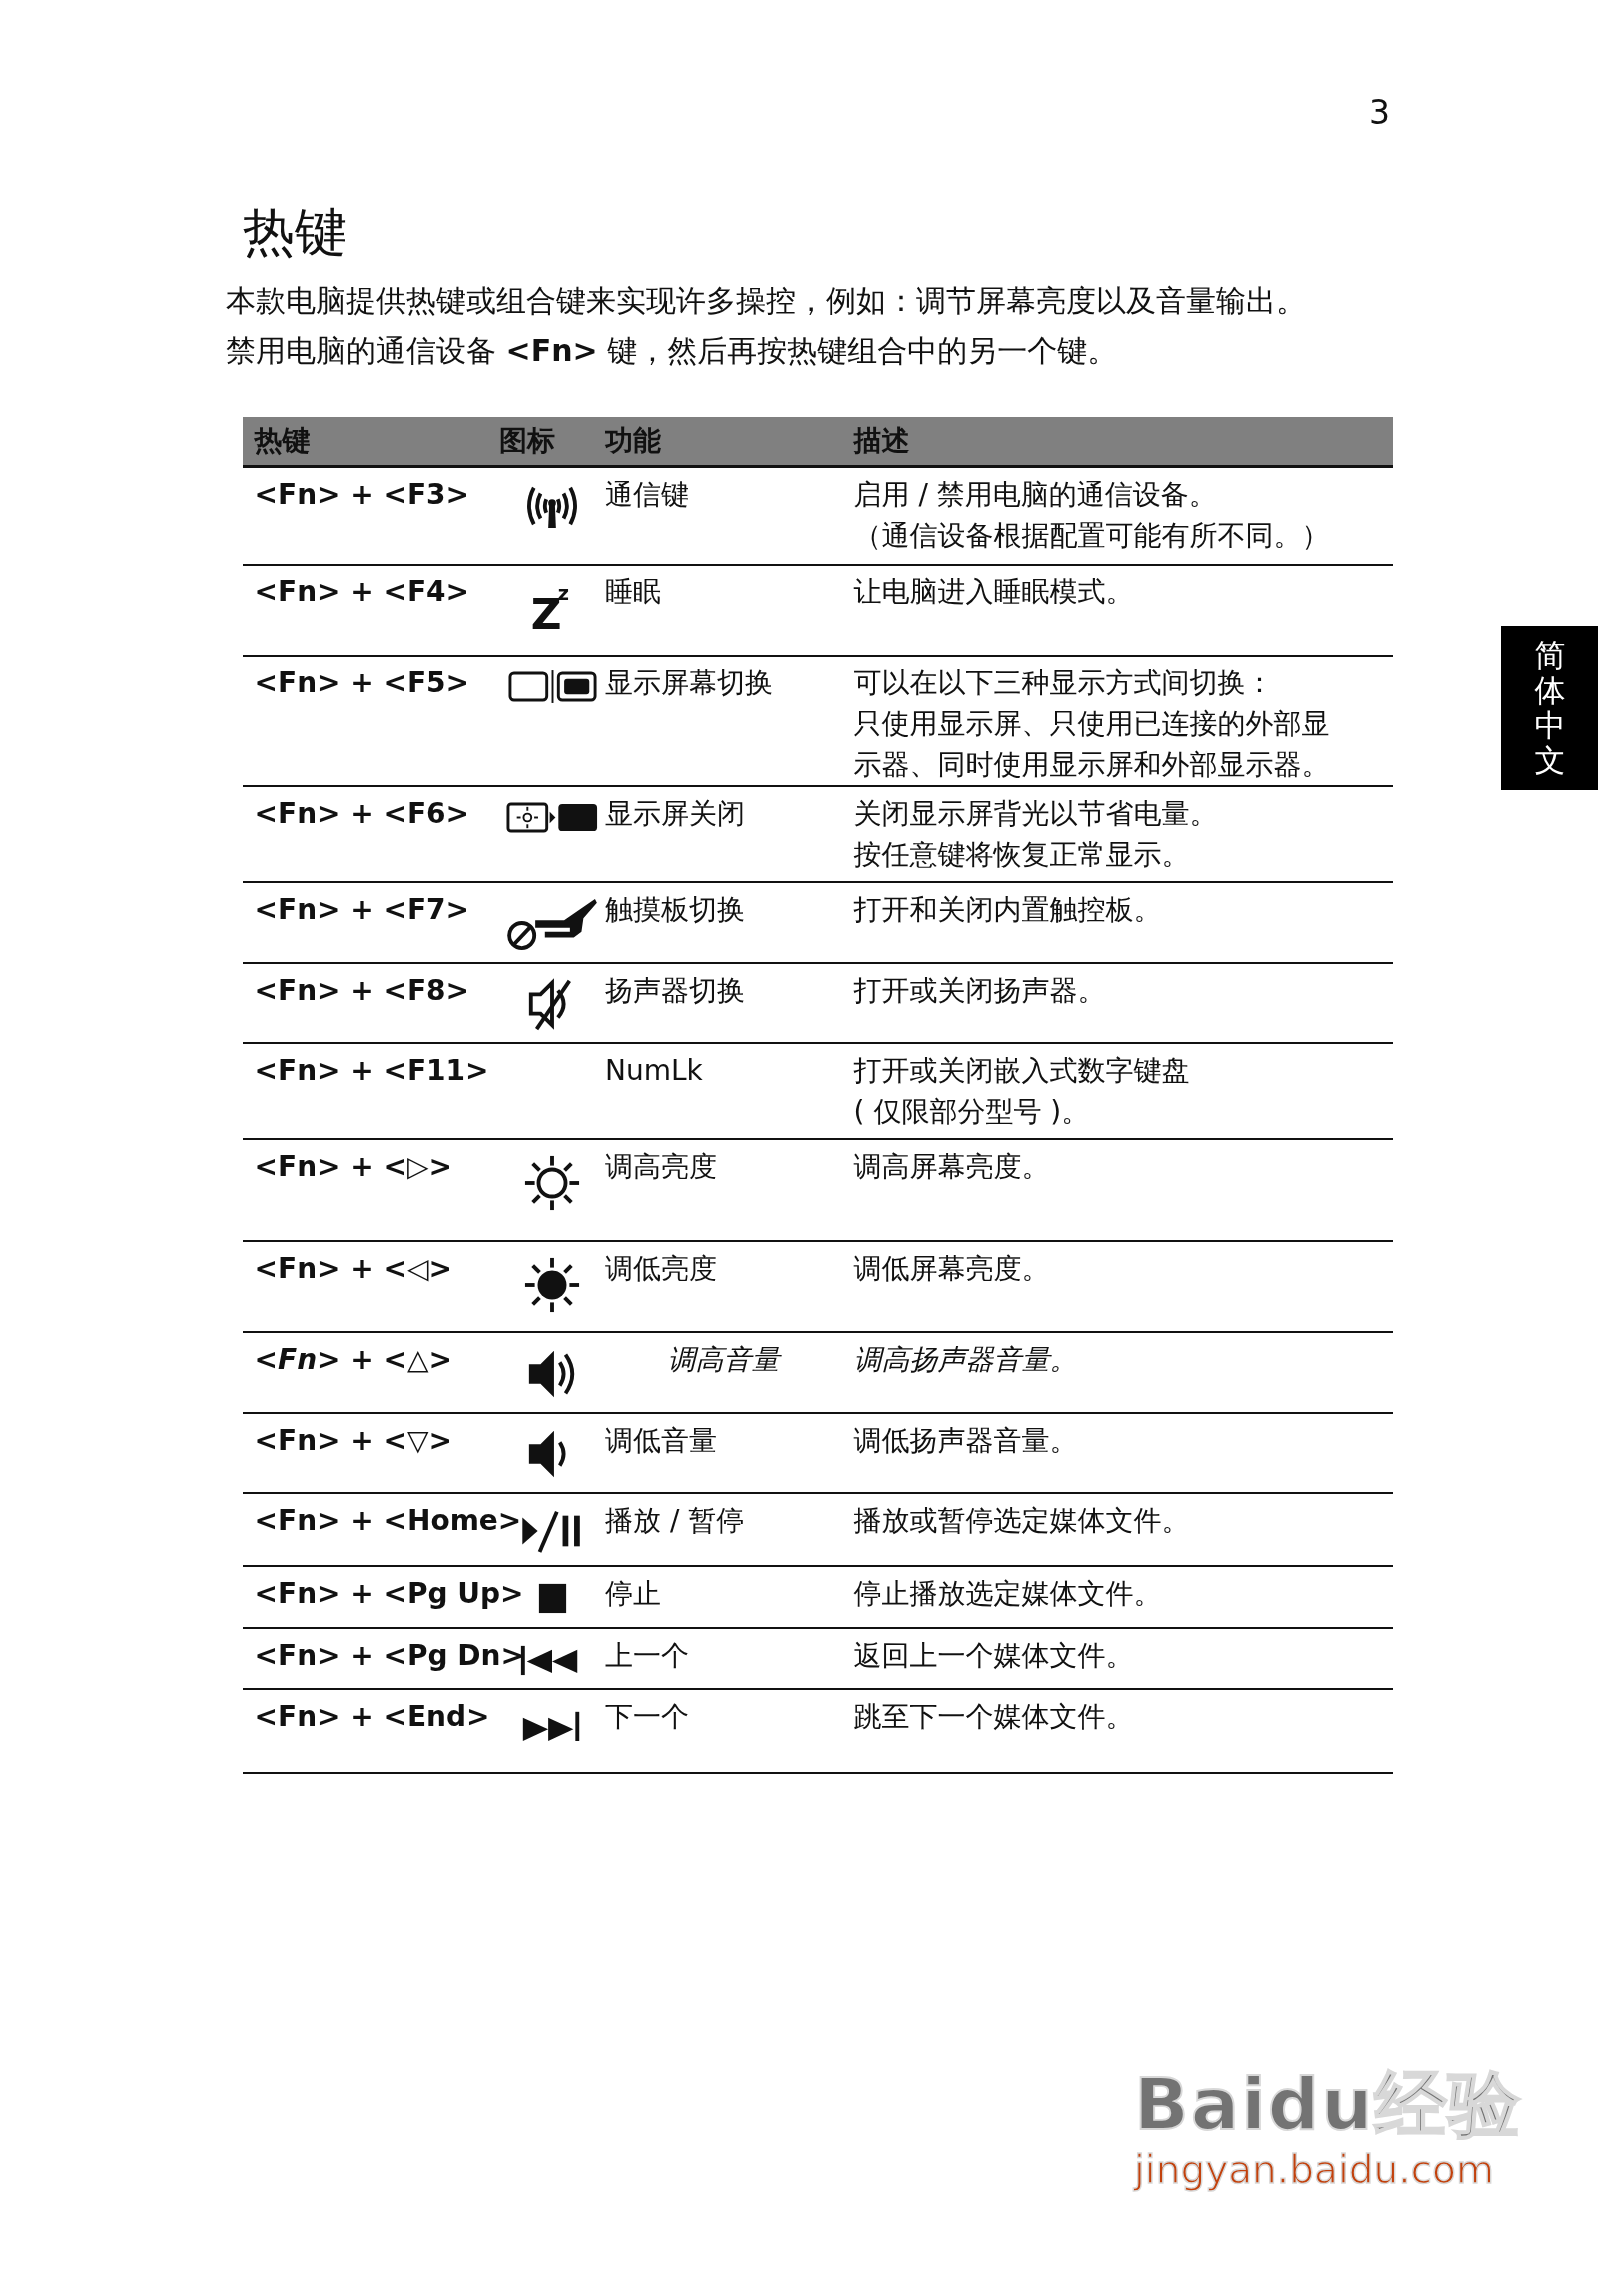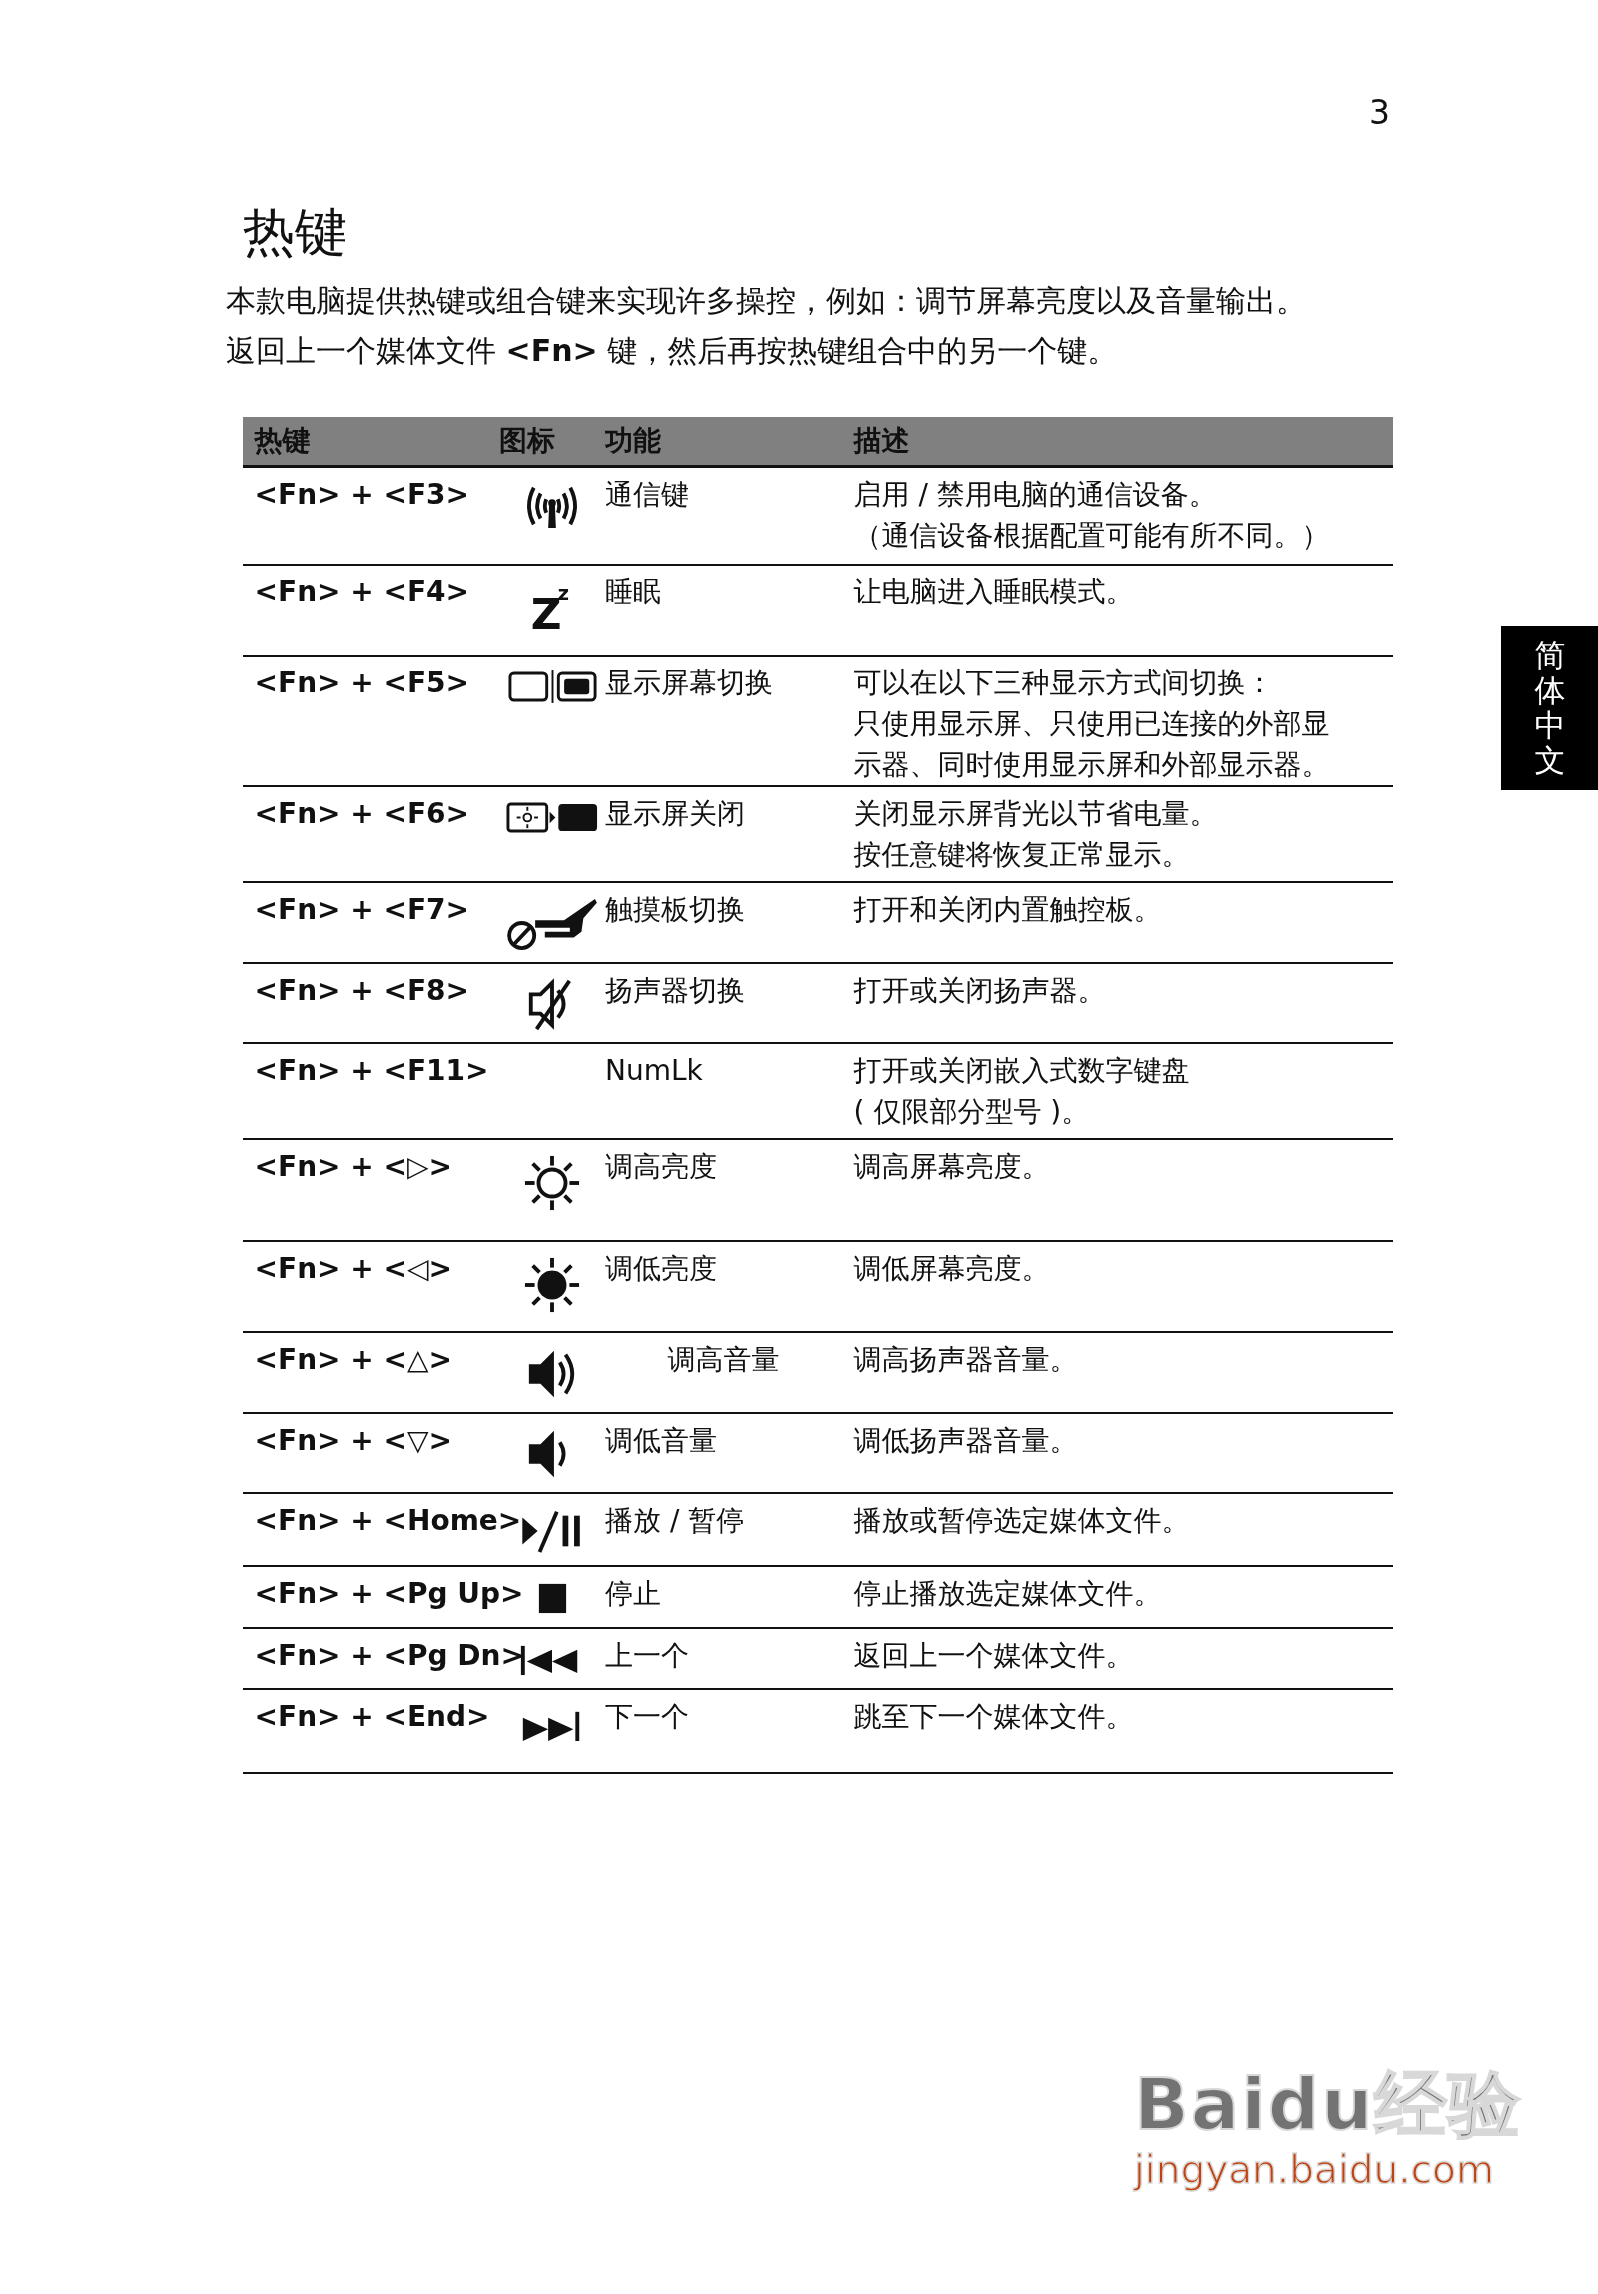--- a/index.html
+++ b/index.html
@@ -20,21 +20,21 @@
   .watermark .brand{font-size:72px;font-weight:bold;letter-spacing:1.9px;-webkit-text-stroke:1.9px #d8d8d8;color:#737373;}
   .watermark .url{font-size:39px;-webkit-text-stroke:1.4px #d8d8d8;color:#c2410c;display:block;margin-top:-5.8px;}
 </style>
 </head>
 <body>
 
 <div class="page-num">3</div>
 <h1 class="title">热键</h1>
 <div class="intro">
   <span class="line">本款电脑提供热键或组合键来实现许多操控，例如：调节屏幕亮度以及音量输出。</span>
-  <span class="line"><span>返回上一个媒体文件 </span><b>&lt;Fn&gt;</b><span> 键，然后再按热键组合中的另一个键。</span></span>
+  <span class="line"><span>禁用电脑的通信设备 </span><b>&lt;Fn&gt;</b><span> 键，然后再按热键组合中的另一个键。</span></span>
 </div>
 
 <table>
   <colgroup>
       <col style="width:256px">
       <col style="width:106px">
       <col style="width:237px">
       <col style="width:551px">
     </colgroup>
   <thead>
@@ -178,21 +178,21 @@
               <line x1="43" y1="43" x2="50" y2="50"></line>
               <line x1="50" y1="10" x2="43" y2="17"></line>
               <line x1="17" y1="43" x2="10" y2="50"></line>
             </g>
           </svg></td>
         <td style="padding-left: 0px;">调低亮度</td>
         <td>
           <div>调低屏幕亮度。</div>
         </td>
       </tr>
-      <tr style="height: 77px;">
+      <tr style="height: 77px; font-style: italic;">
         <td class="key">&lt;Fn&gt; + &lt;△&gt;</td>
         <td class="icon"><svg width="58" height="54" viewBox="0 0 60 56">
             <path d="M6 18 L18 18 L32 4 L32 52 L18 38 L6 38 Z" fill="#111"></path>
             <path d="M38 16 Q46 28 38 40" fill="none" stroke="#111" stroke-width="4"></path>
             <path d="M44 8 Q58 28 44 48" fill="none" stroke="#111" stroke-width="4"></path>
           </svg></td>
         <td style="padding-left: 0px; text-align: center;">调高音量</td>
         <td>
           <div>调高扬声器音量。</div>
         </td>

